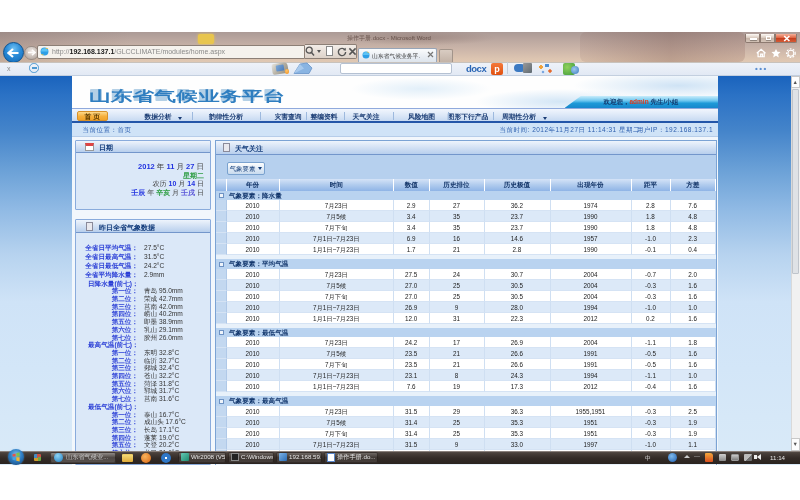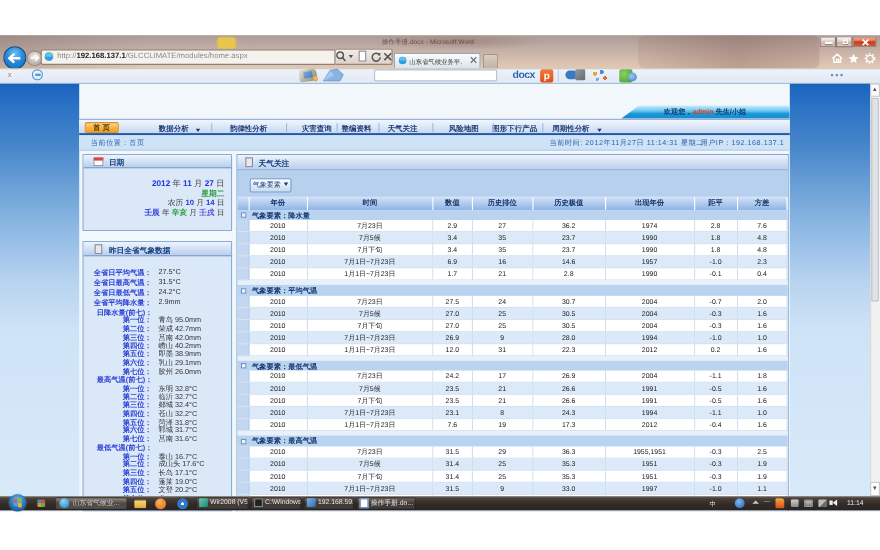--- a/index.html
+++ b/index.html
@@ -222,20 +222,37 @@
  <div id="asep" class="abs"></div>
  <div id="aic3a" class="abs"></div>
     <div id="aic3b" class="abs"></div>
  <div id="aic4" class="abs"></div>
  <div id="aic5a" class="abs"></div>
     <div id="aic5b" class="abs"></div>
  <div id="adots" class="abs">•••</div>
 
  <div id="page" class="abs">
   <div id="container" class="abs">
+   <div id="banner" class="abs">
+          <div id="clouds" class="abs"></div>
+    <svg id="ptitle" class="abs" viewBox="0 0 200 22">
+  <g fill="#6da4cf" opacity=".5">
+   <rect x="1" y="5" width="12" height="12" rx="1"></rect>
+              <rect x="22.8" y="5" width="12" height="12" rx="1"></rect>
+              <rect x="44.6" y="5" width="12" height="12" rx="1"></rect>
+              <rect x="66.4" y="5" width="12" height="12" rx="1"></rect>
+              <rect x="88.2" y="5" width="12" height="12" rx="1"></rect>
+              <rect x="110" y="5" width="12" height="12" rx="1"></rect>
+              <rect x="131.8" y="5" width="12" height="12" rx="1"></rect>
+              <rect x="153.6" y="5" width="12" height="12" rx="1"></rect>
+              <rect x="175.4" y="5" width="12" height="12" rx="1"></rect>
+  </g>
+  <text x="0" y="16.5" textLength="196" lengthAdjust="spacingAndGlyphs" font-size="14" font-weight="bold" fill="#2f7ec0">山东省气候业务平台</text>
+          </svg>
+   </div>
    <div id="userband" class="abs"></div>
    <div id="usertext" class="abs">欢迎您，<i>admin</i> 先生/小姐</div>
    <div id="pnav" class="abs">
     <div id="homebtn" class="abs">首 页</div>
    <div class="navitem abs" style="left: 86.5px; transform: translateX(-50%);">数据分析</div>
           <div class="abs" style="left:106.5px;top:8.5px;width:0;height:0;border-left:2.5px solid transparent;border-right:2.5px solid transparent;border-top:3px solid #1a3c74;"></div>
           <div class="navitem abs" style="left: 154.5px; transform: translateX(-50%);">韵律性分析</div>
           <div class="navitem abs" style="left: 216.5px; transform: translateX(-50%);">灾害查询</div>
           <div class="navitem abs" style="left: 252.5px; transform: translateX(-50%);">整编资料</div>
           <div class="navitem abs" style="left: 294.5px; transform: translateX(-50%);">天气关注</div>

